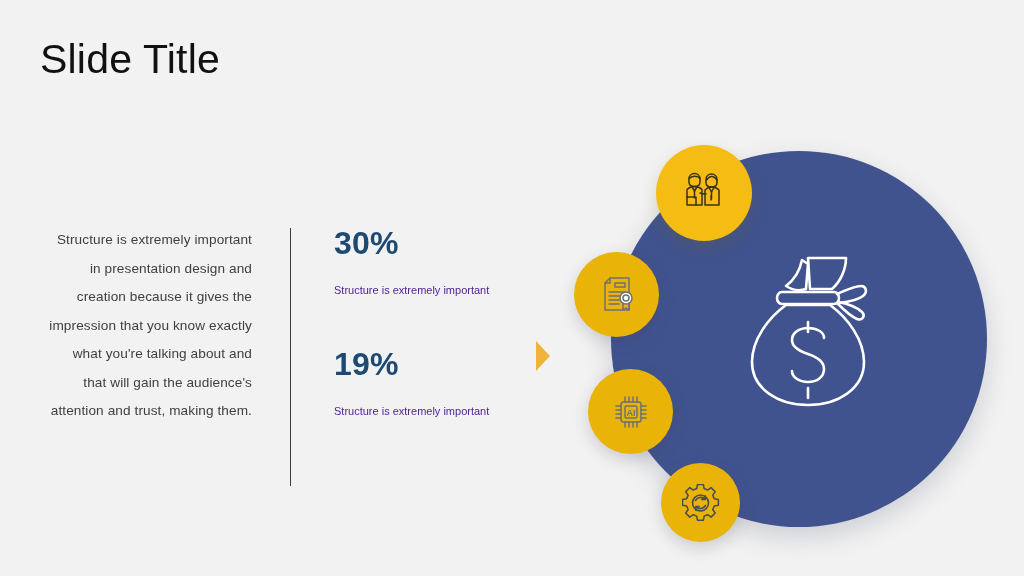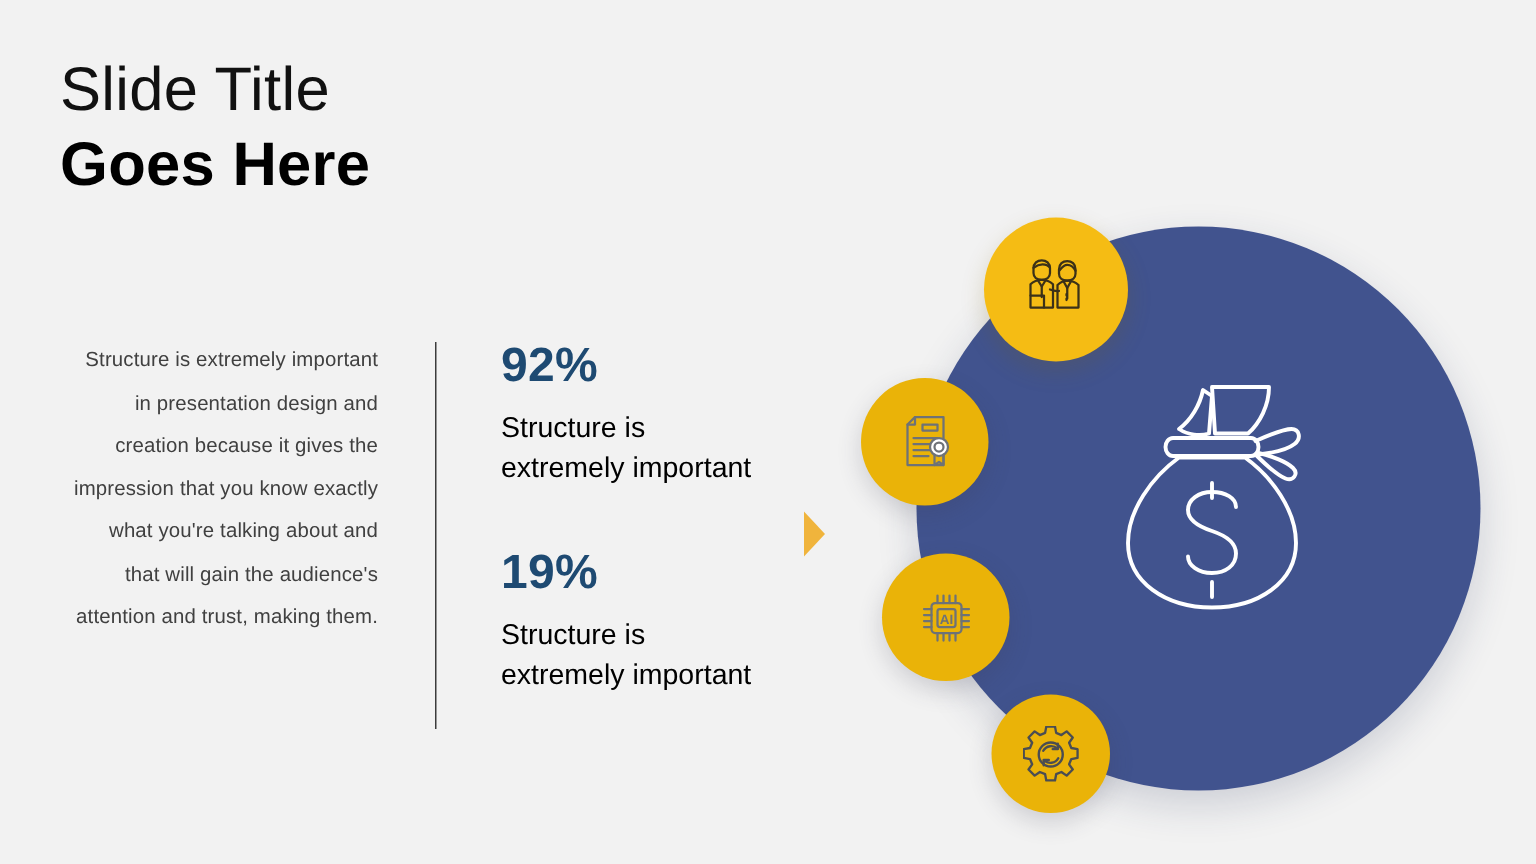--- a/index.html
+++ b/index.html
@@ -75,23 +75,23 @@
   .stat-item:last-child { margin-bottom: 0; }
   .stat-value {
     font-size: 32px;
     font-weight: 700;
     color: #1e4a72;
     letter-spacing: 0.2px;
     line-height: 1.1;
   }
   .stat-caption {
     margin-top: 11px;
-    font-size: 19px;
-    line-height: 27px;
-    color: #000000;
+    font-size: 11px;
+    line-height: 37px;
+    color: #4c1d95;
     width: 180px;
   }
 
   
   .arrow-marker {
     position: absolute;
     left: 536px;
     top: 341px;
     width: 0;
     height: 0;
@@ -163,30 +163,29 @@
   }
   .bubble svg { display: block; }
 </style>
 </head>
 <body>
 
 <div class="slide">
 
   <div class="title-block">
     <div class="title-line1">Slide Title</div>
-    <div class="title-line2">Goes Here</div>
   </div>
 
   <div class="body-paragraph">Structure is extremely important in presentation design and creation because it gives the impression that you know exactly what you're talking about and that will gain the audience's attention and trust, making them.</div>
 
   <div class="divider"></div>
 
   <div class="stats">
     <div class="stat-item">
-      <div class="stat-value">92%</div>
+      <div class="stat-value">30%</div>
       <div class="stat-caption">Structure is extremely important</div>
     </div>
     <div class="stat-item">
       <div class="stat-value">19%</div>
       <div class="stat-caption">Structure is extremely important</div>
     </div>
   </div>
 
   <div class="arrow-marker"></div>
 

